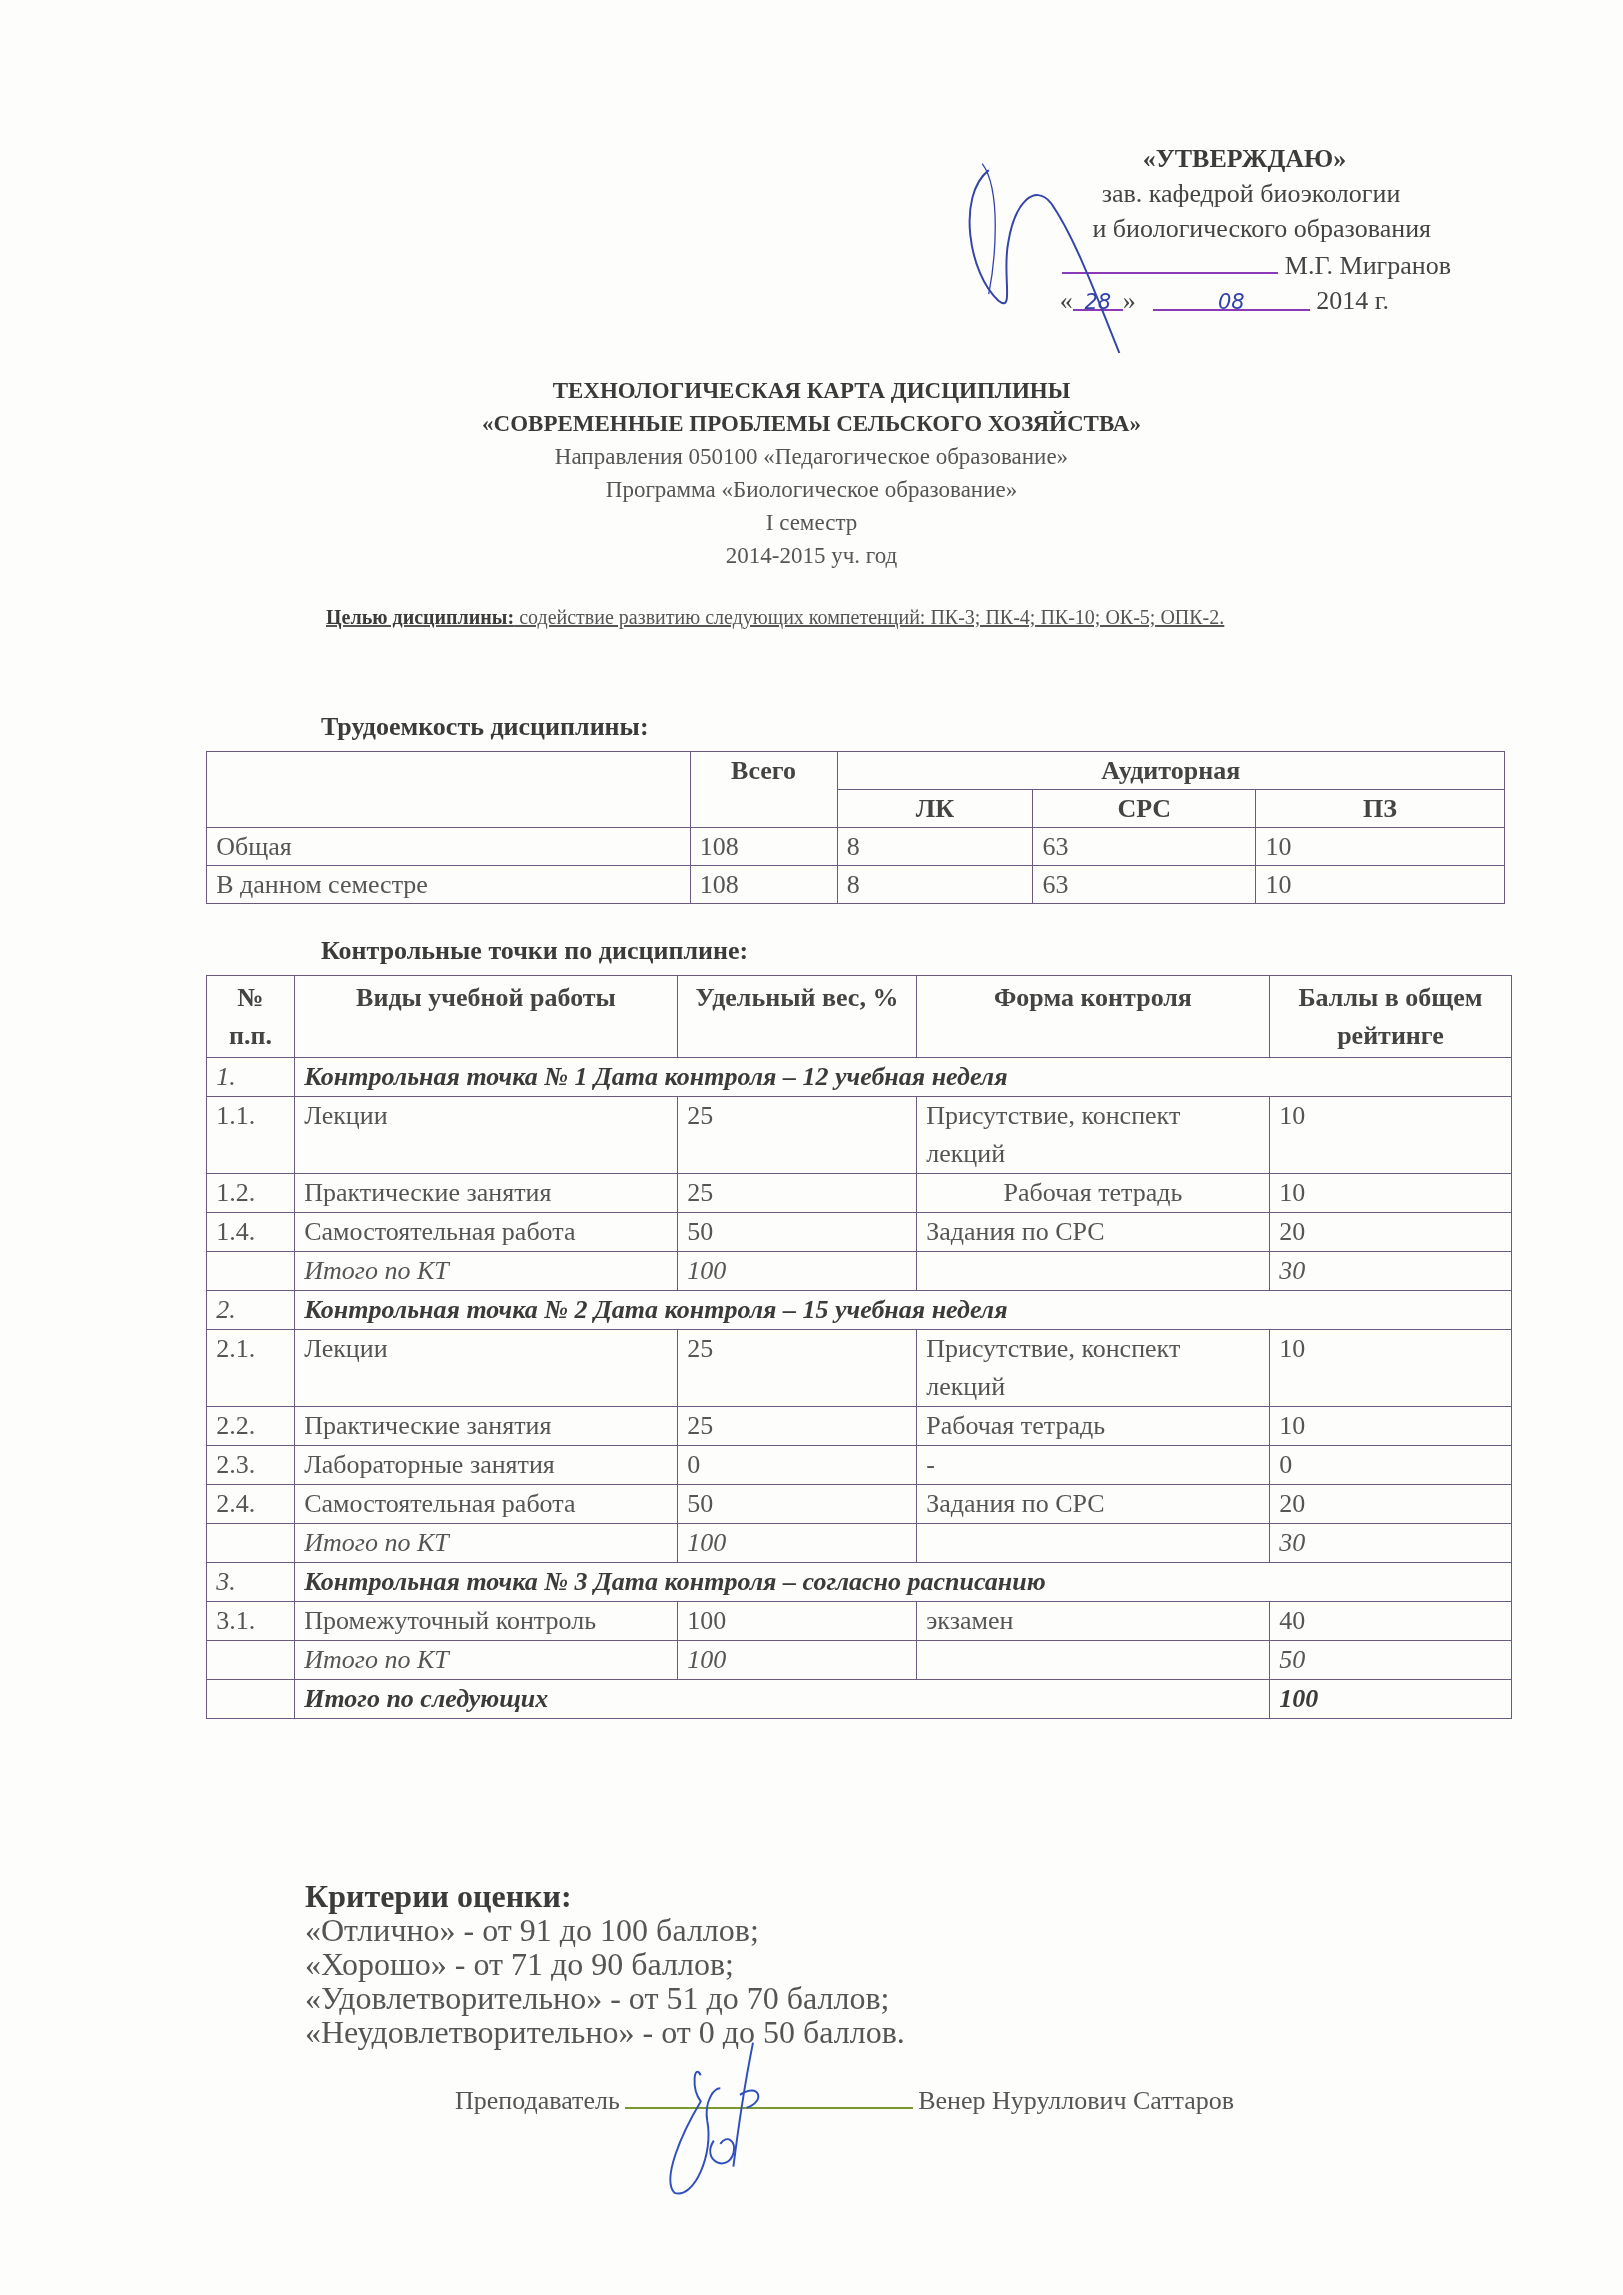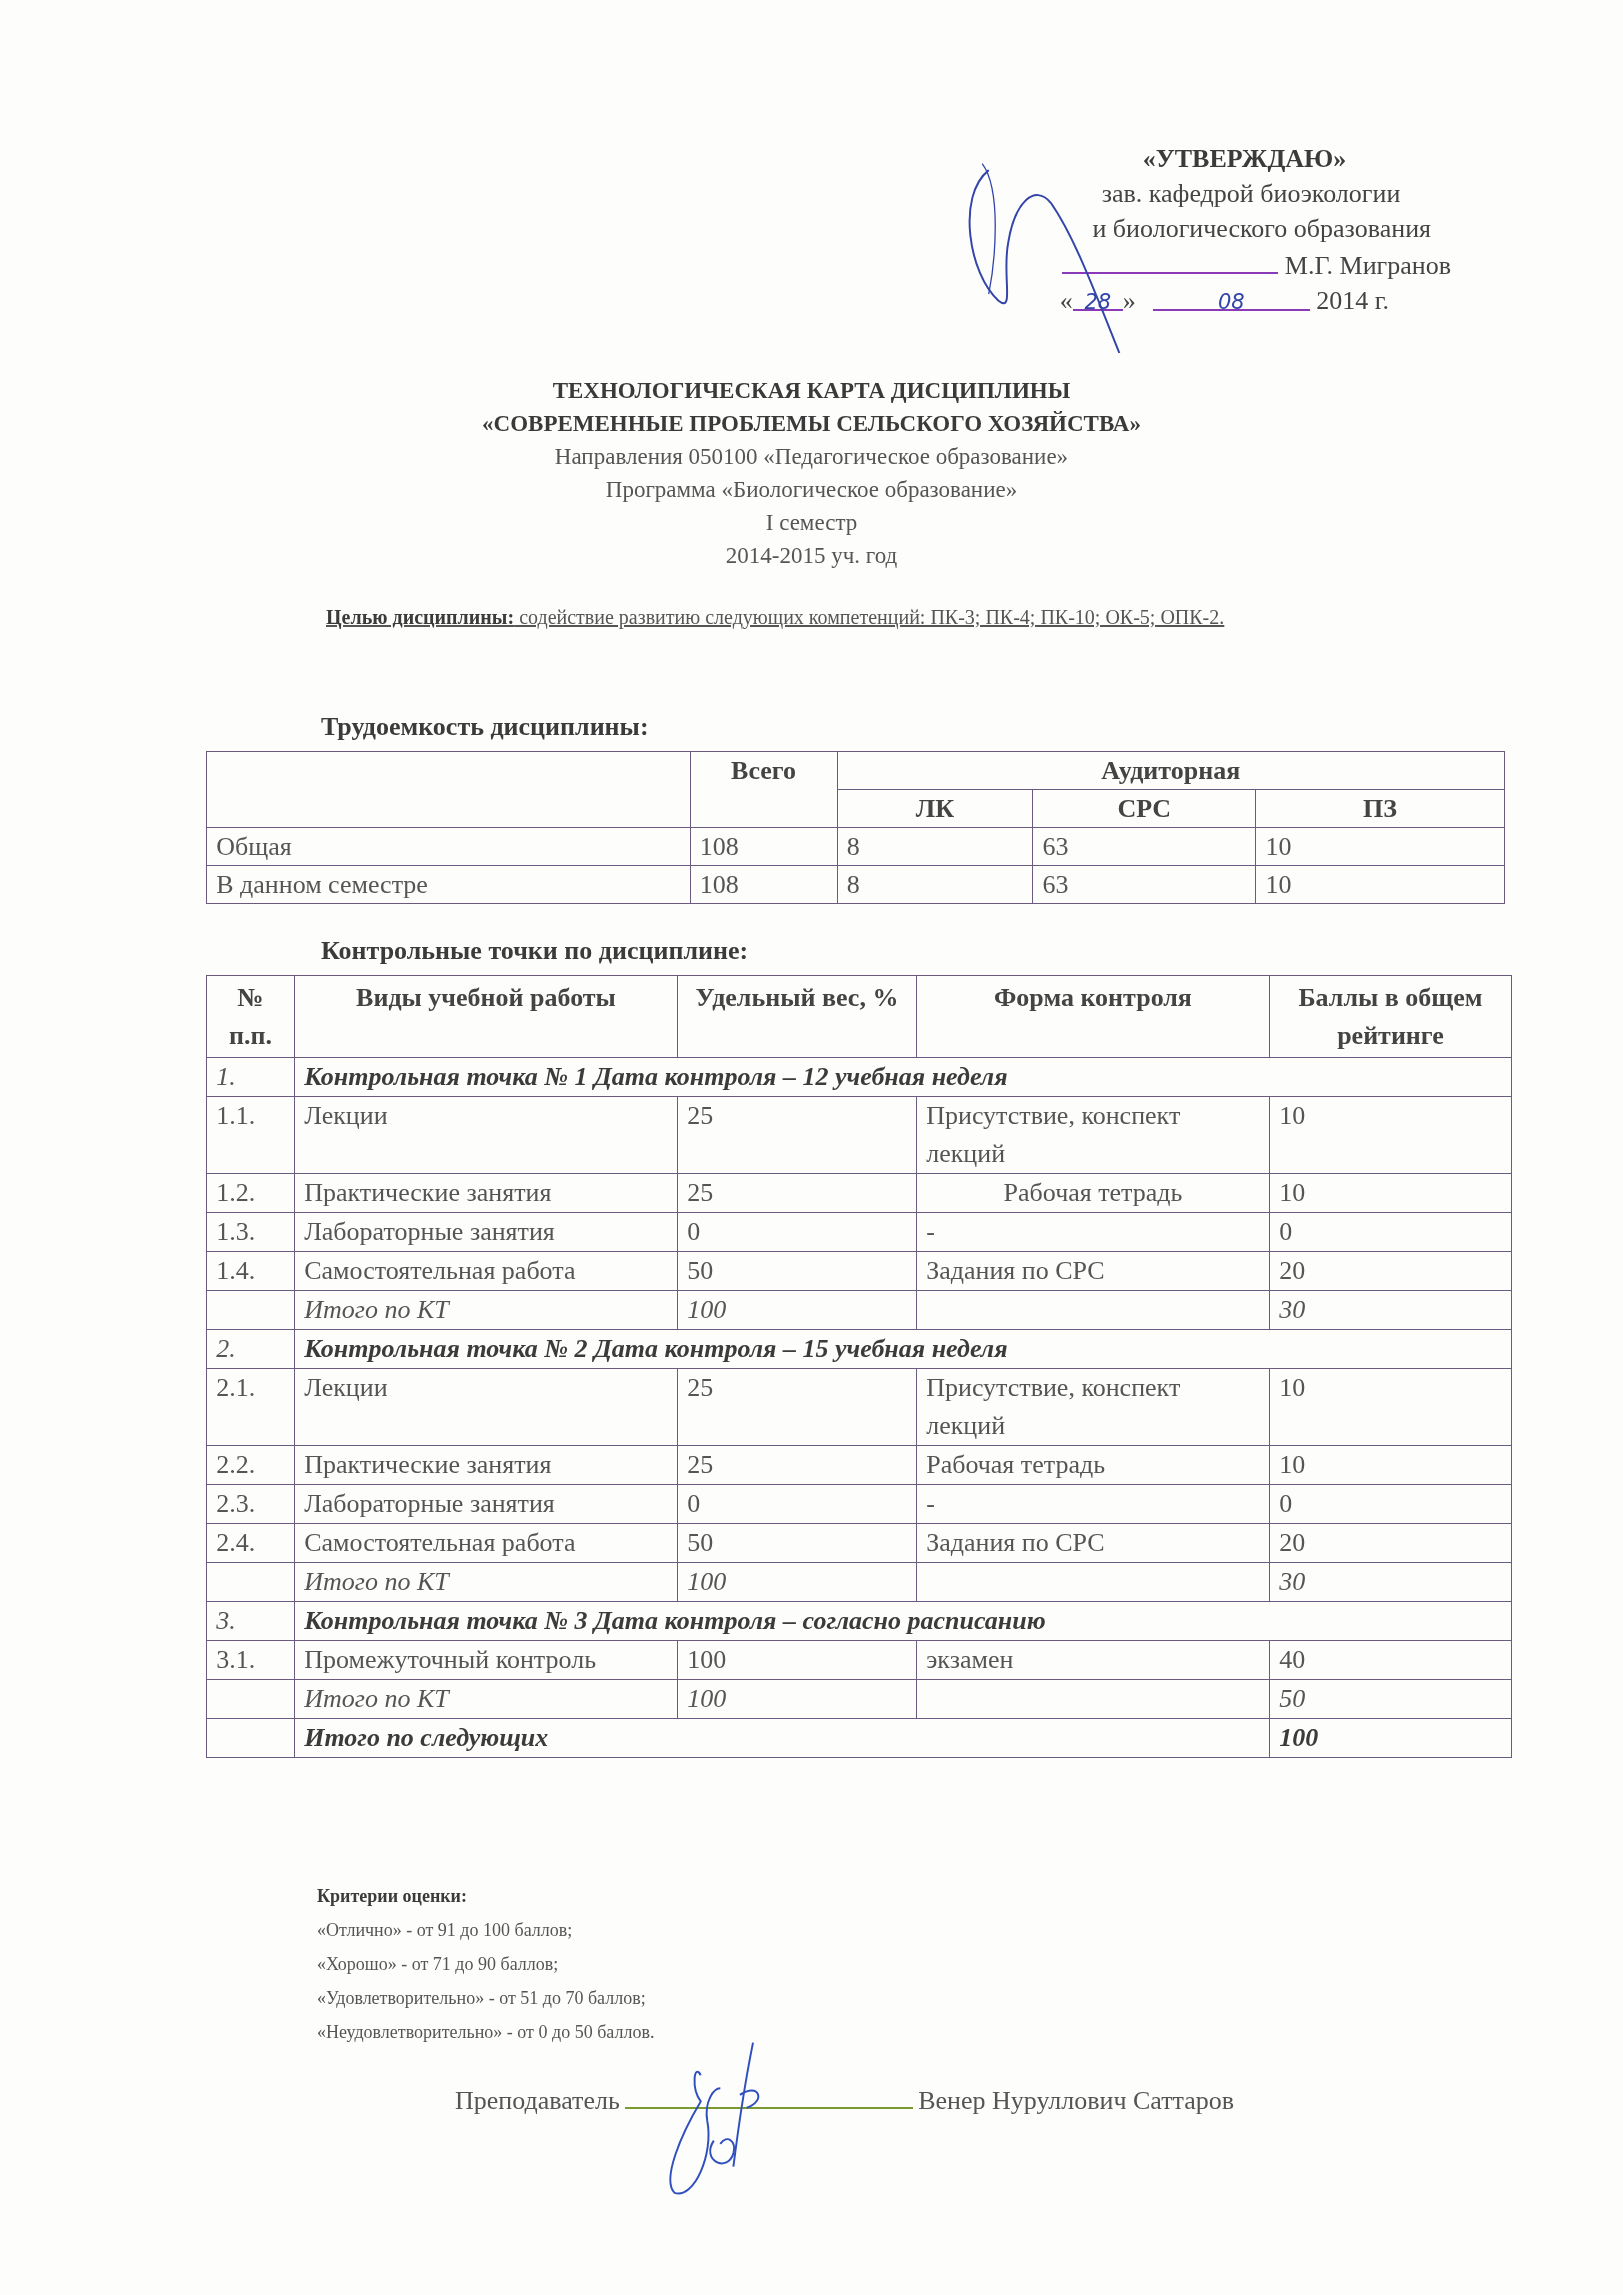--- a/index.html
+++ b/index.html
@@ -30,21 +30,21 @@
   table.t1 { left: 206px; top: 751px; width: 1299px; }
   table.t1 th { font-weight: bold; color: #444; text-align: center; }
   table.t1 td.num { text-align: left; }
   table.t2 { left: 206px; top: 975px; width: 1306px; }
   table.t2 th { font-weight: bold; color: #444; text-align: center; line-height: 38px; padding-top: 2.6px; padding-bottom: 2.6px; }
   table.t2 td { line-height: 38px; }
   .it { font-style: italic; }
   .itb { font-style: italic; font-weight: bold; color: #3b3b3b; }
   .center { text-align: center; }
 
-  .criteria { position: absolute; left: 317px; top: 1879px; font-size: 18px; line-height: 34px; color: #555; }
+  .criteria { position: absolute; left: 305px; top: 1879px; font-size: 32px; line-height: 34px; color: #555; }
   .criteria .h { font-weight: bold; color: #3b3b3b; }
 
   .sign { position: absolute; left: 455px; top: 2081px; font-size: 26px; color: #555; width: 982px; }
   .sign .line { display: inline-block; width: 288px; border-bottom: 2px solid #7a9a30; height: 26px; margin: 0 5.2px; vertical-align: baseline; }
   svg.sig { position: absolute; }
 </style>
 </head>
 <body>
 
 <div class="approve">
@@ -146,27 +146,20 @@
     <td>10</td>
   </tr>
   <tr>
     <td>1.2.</td>
     <td>Практические занятия</td>
     <td>25</td>
     <td class="center">Рабочая тетрадь</td>
     <td>10</td>
   </tr>
   <tr>
-    <td>1.3.</td>
-    <td>Лабораторные занятия</td>
-    <td>0</td>
-    <td>-</td>
-    <td>0</td>
-  </tr>
-  <tr>
     <td>1.4.</td>
     <td>Самостоятельная работа</td>
     <td>50</td>
     <td>Задания по СРС</td>
     <td>20</td>
   </tr>
   <tr>
     <td></td>
     <td class="it">Итого по КТ</td>
     <td class="it">100</td>

